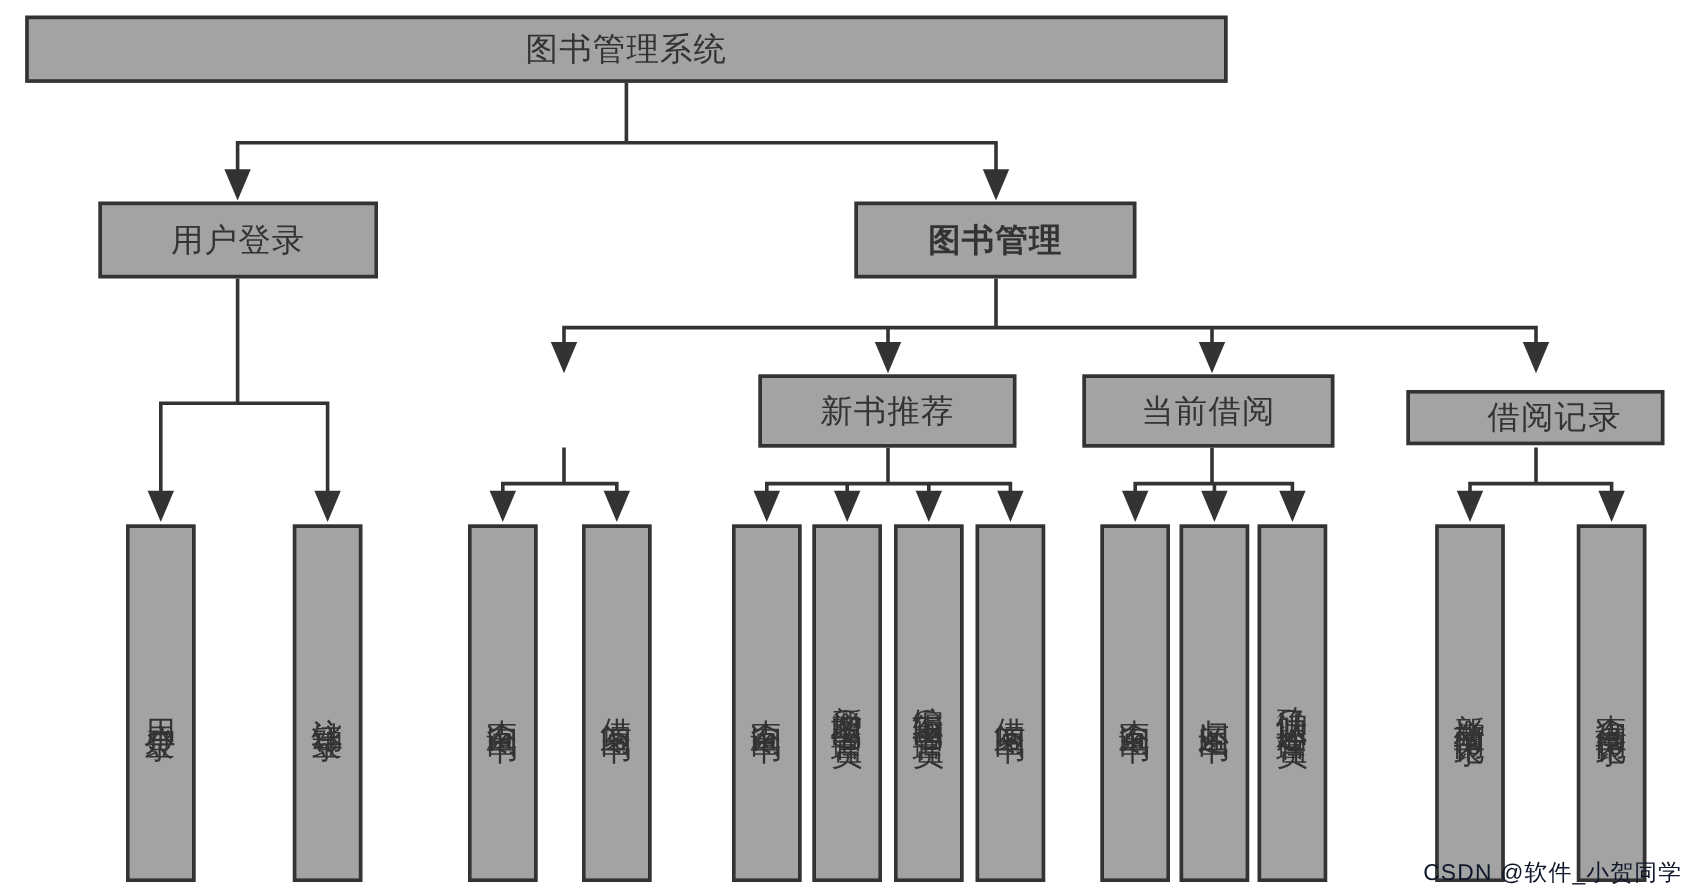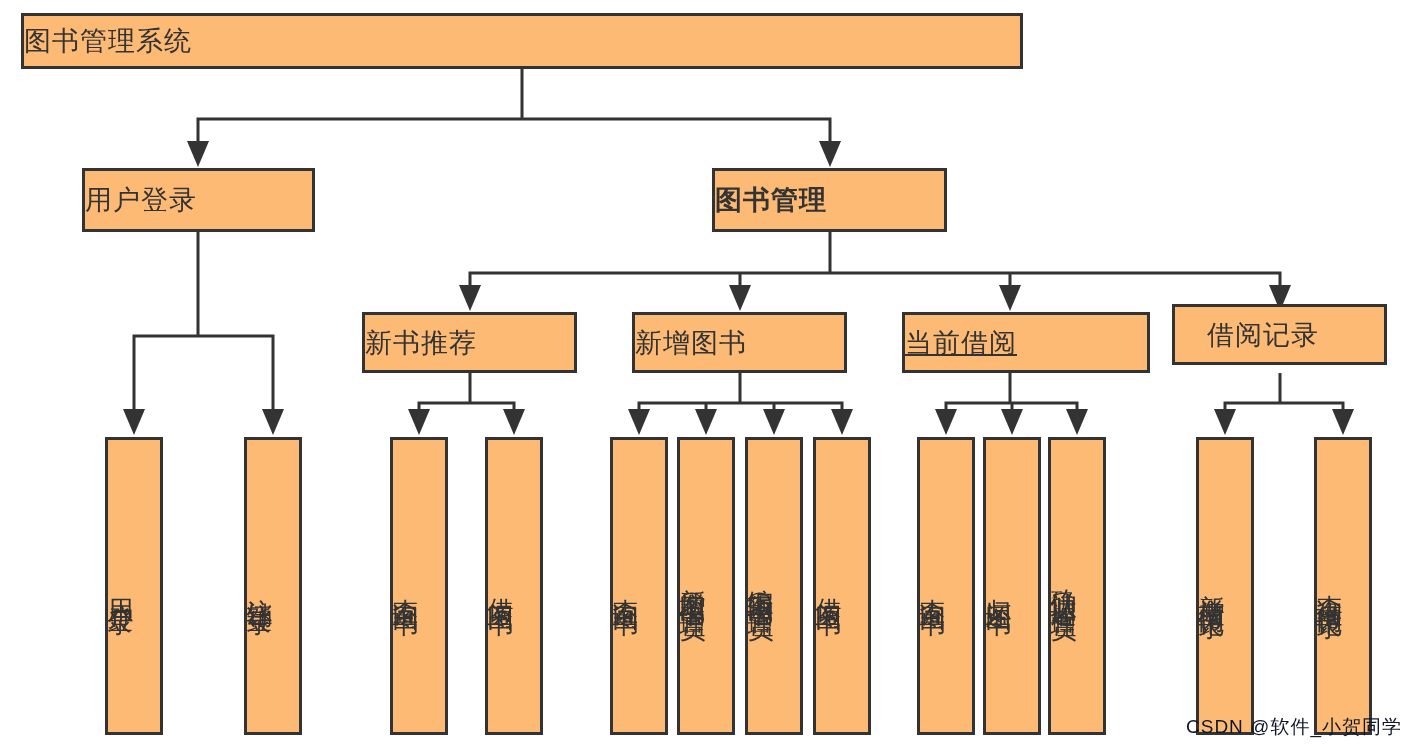--- a/index.html
+++ b/index.html
@@ -7,24 +7,25 @@
     position: relative;
     width: 1405px;
     height: 747px;
     background: #ffffff;
     font-family: "Liberation Sans", sans-serif;
     overflow: hidden;
   }
   .box {
     position: absolute;
     border: 3px solid #333333;
-    background: #fdba74;
+    background: #a3a3a3;
     box-sizing: border-box;
     display: flex;
     align-items: center;
+    justify-content: center;
     color: #333333;
   }
   .hbox .lbl {
     font-size: 27px;
     letter-spacing: 1px;
     white-space: nowrap;
   }
   .vbox {
     top: 437px;
     height: 298px;
@@ -108,30 +109,27 @@
     <span class="lbl">图书管理系统</span>
   </div>
 
   <div class="box hbox" style="left:82px; top:168px; width:233px; height:64px;">
     <span class="lbl">用户登录</span>
   </div>
   <div class="box hbox" style="left:712px; top:168px; width:235px; height:64px;font-weight:bold;">
     <span class="lbl">图书管理</span>
   </div>
 
-  <div class="box hbox" style="left:362px; top:312px; width:215px; height:61px;">
+  <div class="box hbox" style="left:632px; top:312px; width:215px; height:61px;">
     <span class="lbl">新书推荐</span>
   </div>
-  <div class="box hbox" style="left:632px; top:312px; width:215px; height:61px;">
-    <span class="lbl">新增图书</span>
-  </div>
-  <div class="box hbox" style="left:902px; top:312px; width:248px; height:61px;text-decoration:underline;">
+  <div class="box hbox" style="left:902px; top:312px; width:210px; height:61px;">
     <span class="lbl">当前借阅</span>
   </div>
-  <div class="box hbox" style="left:1172px; top:304px; width:215px; height:61px;padding-left:32px;">
+  <div class="box hbox" style="left:1172px; top:325px; width:215px; height:46px;padding-left:32px;">
     <span class="lbl">借阅记录</span>
   </div>
 
   <div class="box vbox" style="left:105px;">
     <span class="vlbl">用户登录</span>
   </div>
   <div class="box vbox" style="left:244px;">
     <span class="vlbl">注销登录</span>
   </div>
 

